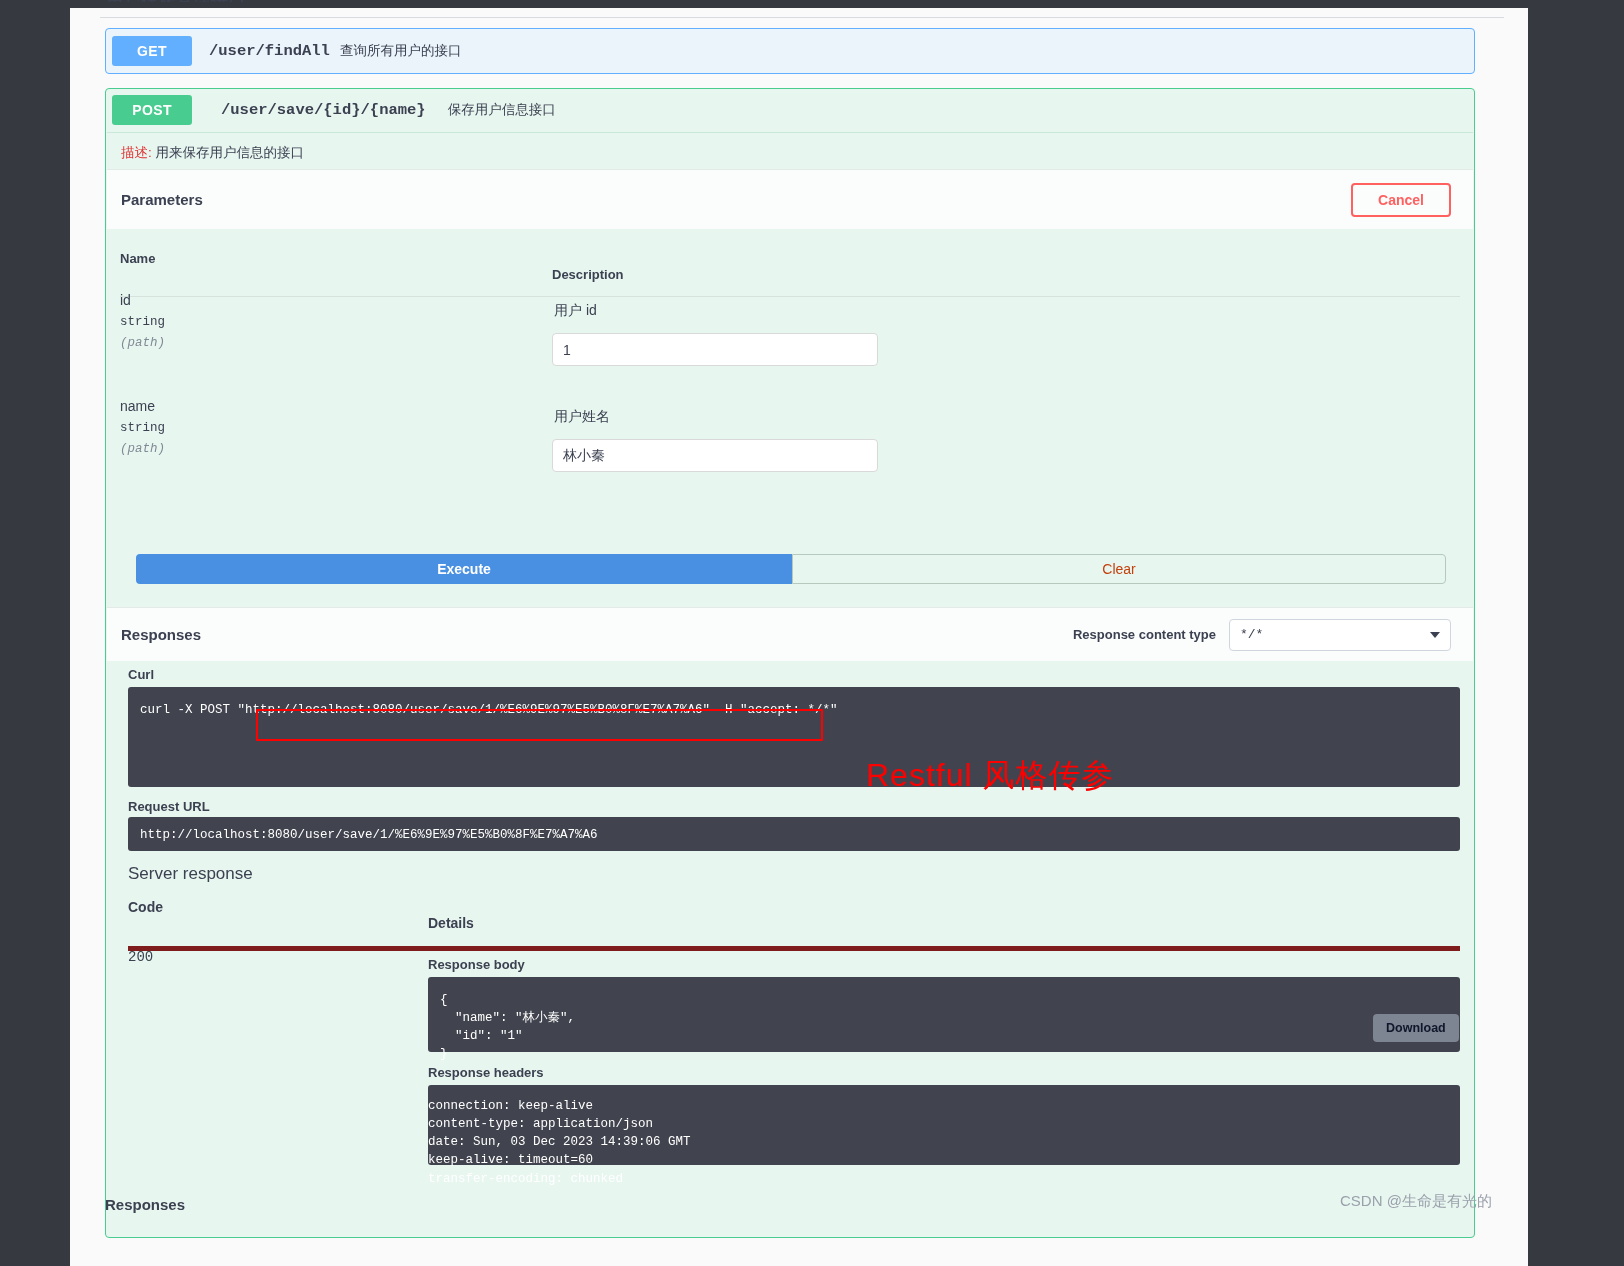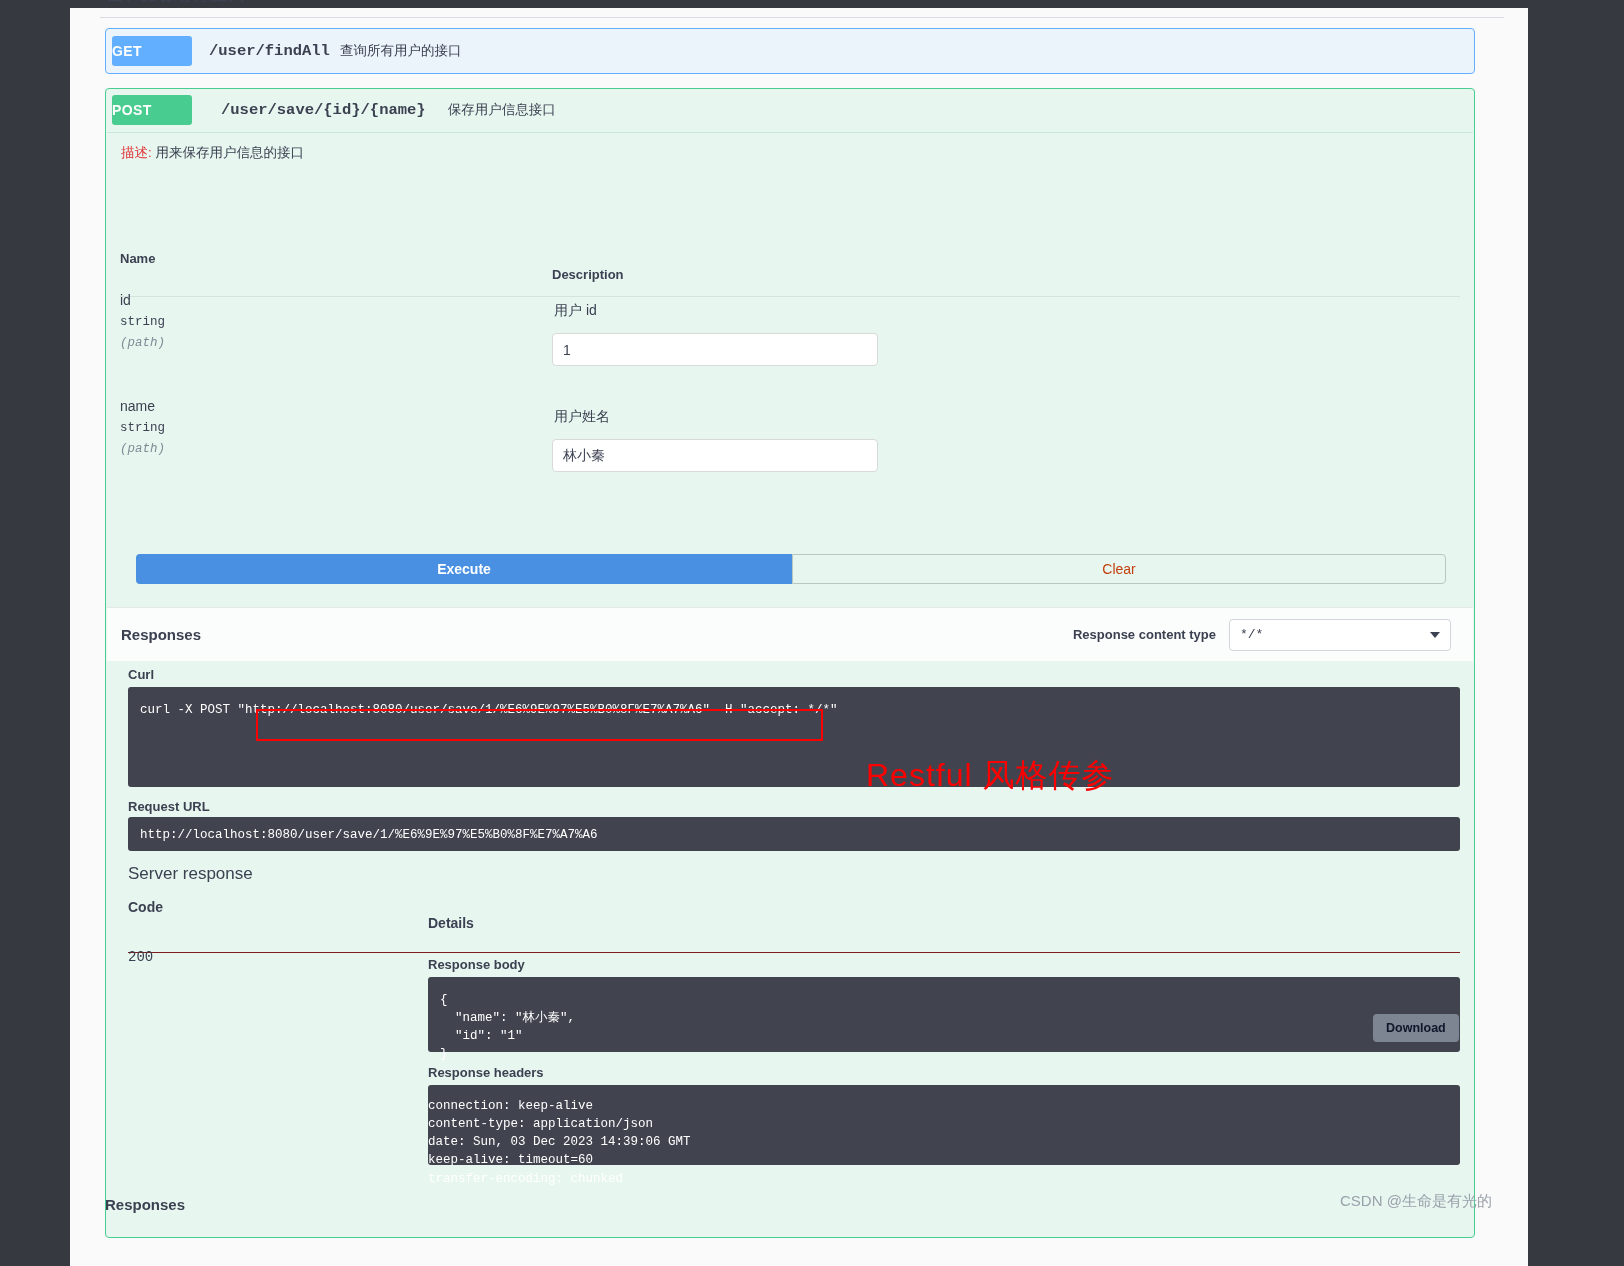--- a/index.html
+++ b/index.html
@@ -61,21 +61,21 @@
   .op-summary {
     display: flex;
     align-items: center;
     height: 44px;
     padding: 0 0 0 3px;
   }
   .op-post .op-summary { height: 42px; gap: 12px; }
   .method {
     width: 80px;
     min-width: 80px;
-    text-align: left;
+    text-align: center;
     color: #fff;
     font-size: 14px;
     font-weight: bold;
     font-family: "Liberation Sans", sans-serif;
     border-radius: 3px;
     padding: 7px 0;
     margin: 0 10px 0 3px;
     letter-spacing: 0.4px;
   }
   .m-get { background: #61affe; }
@@ -272,22 +272,22 @@
     letter-spacing: 1px;
   }
 
   .codetable-head {
     position: absolute;
     left: 22px; top: 810px;
     width: 1332px;
     display: flex;
     font-size: 14px;
     font-weight: bold;
-    padding-bottom: 21px;
-    border-bottom: 1px solid #7f1d1d;
+    padding-bottom: 15px;
+    border-bottom: 5px solid #7f1d1d;
   }
   .col-code { width: 300px; }
 
   .code-val {
     position: absolute;
     left: 22px; top: 860px;
     font-size: 14px;
     font-family: "Liberation Mono", monospace;
     color: #3b4151;
   }
@@ -348,20 +348,24 @@
       <div class="method m-post">POST</div>
       <div class="op-path">/user/save/{id}/{name}</div>
       <div class="op-desc-inline">保存用户信息接口</div>
     </div>
 
     <div class="desc-row">
       <span class="desc-label">描述:</span>
       <span>用来保存用户信息的接口</span>
     </div>
 
+    <div class="params-header">
+      <div class="params-title">Parameters</div>
+      <button class="cancel-btn">Cancel</button>
+    </div>
 
     <div class="table-head">
       <div class="col-name">Name</div>
       <div class="col-desc">Description</div>
     </div>
 
     <div class="param-row p-id">
       <div class="pname-cell">
         <div class="pname">id</div>
         <div class="ptype">string</div>

